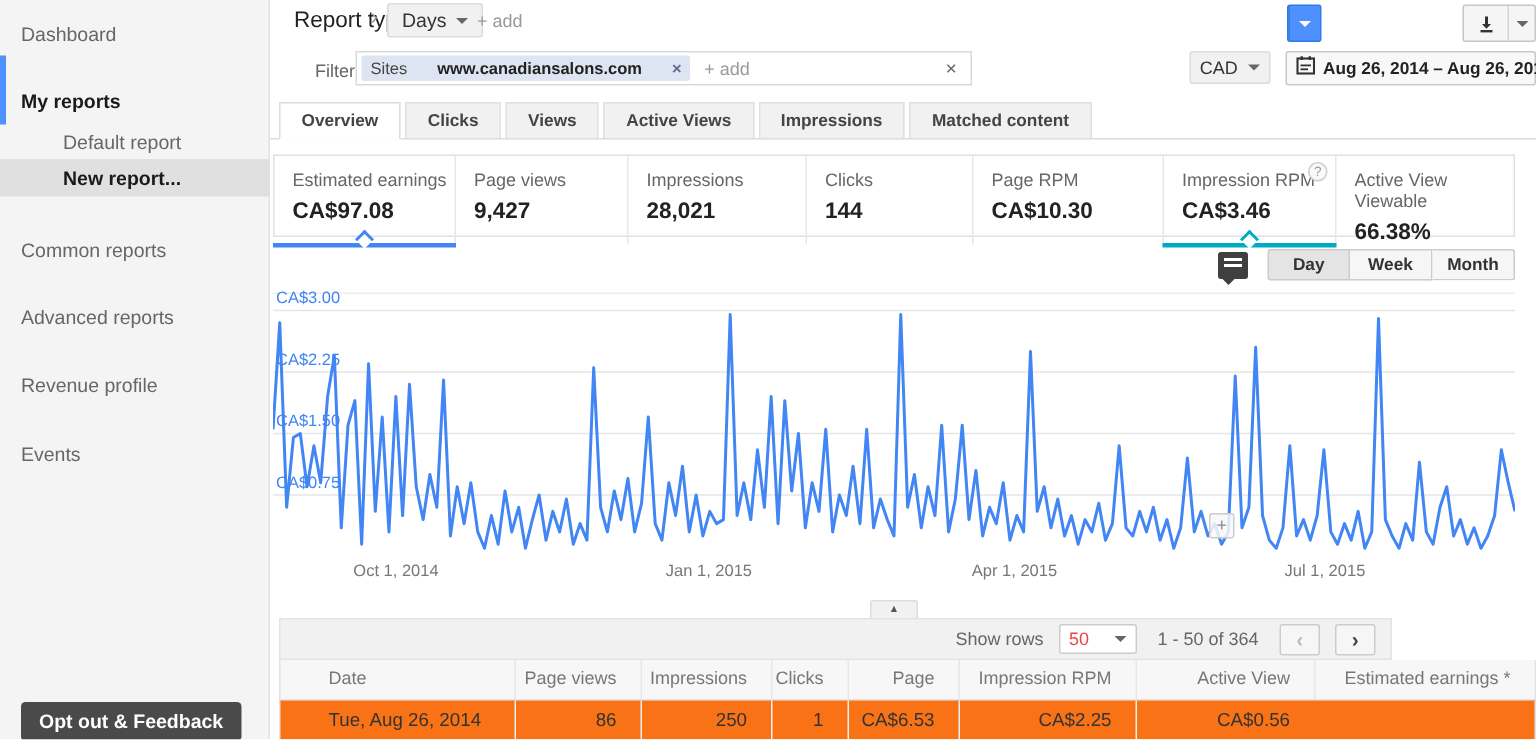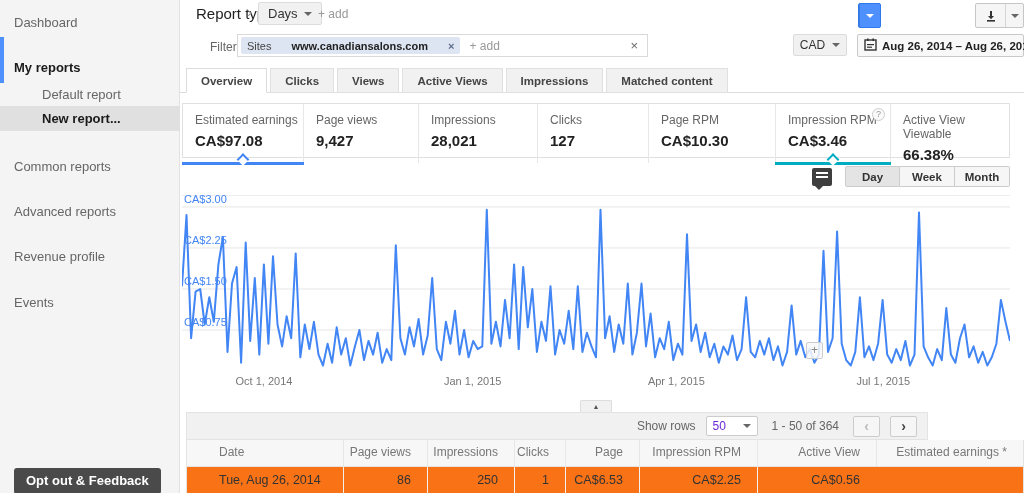--- a/index.html
+++ b/index.html
@@ -94,21 +94,21 @@
   
   .collapse-tab { position:absolute; left:580px; top:400px; width:32px; height:12px; background:#f1f1f1;
                   border:1px solid #ddd; border-bottom:none; border-radius:2px 2px 0 0; text-align:center;
                   font-size:7px; line-height:11px; color:#555; cursor:pointer; }
 
   
   .tbl-toolbar { position:absolute; left:186px; top:412px; width:742px; height:28px; background:#f1f1f1;
                  border:1px solid #e3e3e3; display:flex; align-items:center; justify-content:flex-end; gap:10px; padding-right:10px; }
   .show-rows { font-size:12px; color:#666; }
   .rows-select { width:52px; height:20px; background:#fff; border:1px solid #ccc; border-radius:2px; display:flex;
-                 align-items:center; justify-content:space-between; padding:0 6px; font-size:12px; color:#6d28d9; cursor:pointer; }
+                 align-items:center; justify-content:space-between; padding:0 6px; font-size:12px; color:#ef4444; cursor:pointer; }
   .range-lbl { font-size:12px; color:#666; margin:0 4px; }
   .pager-btn { width:27px; height:21px; background:#f6f6f6; border:1px solid #ccc; border-radius:2px; font-size:14px;
                font-weight:bold; display:flex; align-items:center; justify-content:center; cursor:pointer; }
   .pager-btn.prev { color:#bbb; }
   .pager-btn.next { color:#444; }
 
   
   .tbl-head, .tbl-row { position:absolute; left:186px; width:838px; display:grid;
         grid-template-columns:156px 84px 87px 51px 74px 118px 119px auto; }
   .tbl-head { top:440px; height:27px; background:#f7f7f7; border:1px solid #e3e3e3; border-top:none; }
@@ -211,21 +211,21 @@
     <div class="card">
       <div class="lab">Page views</div>
       <div class="val">9,427</div>
     </div>
     <div class="card">
       <div class="lab">Impressions</div>
       <div class="val">28,021</div>
     </div>
     <div class="card">
       <div class="lab">Clicks</div>
-      <div class="val">127</div>
+      <div class="val">144</div>
     </div>
     <div class="card">
       <div class="lab">Page RPM</div>
       <div class="val">CA$10.30</div>
     </div>
     <div class="card selected" style="--accent: #00acc1;">
       <div class="lab">Impression RPM</div>
       <div class="val">CA$3.46</div>
       <div class="help-q">?</div>
       <div class="accent-bar"></div>

